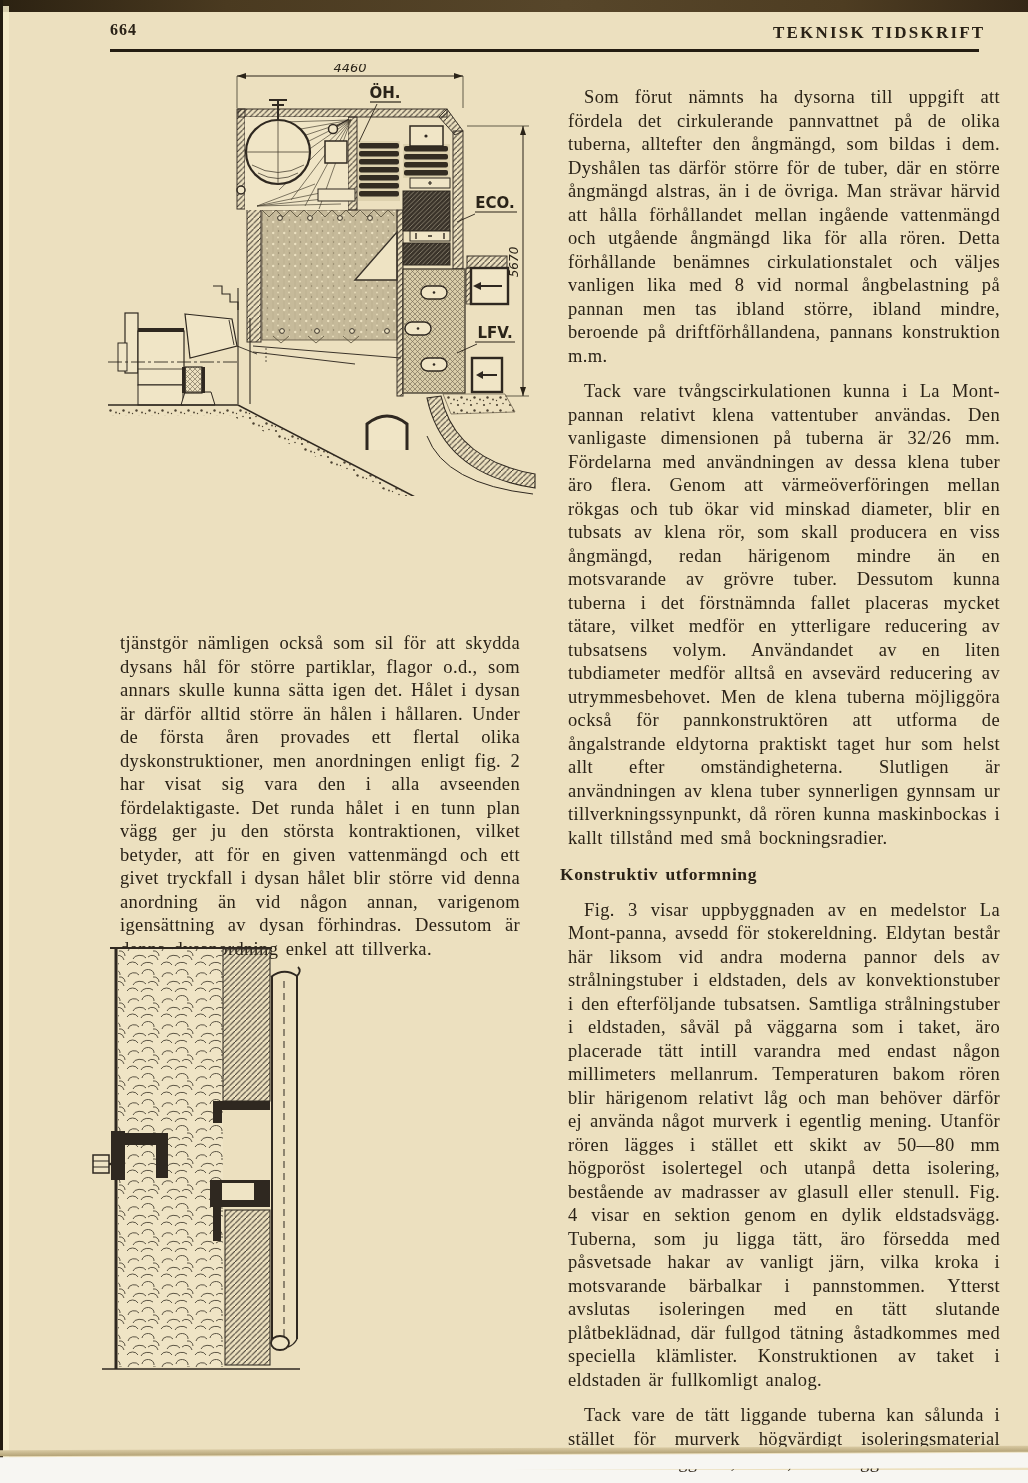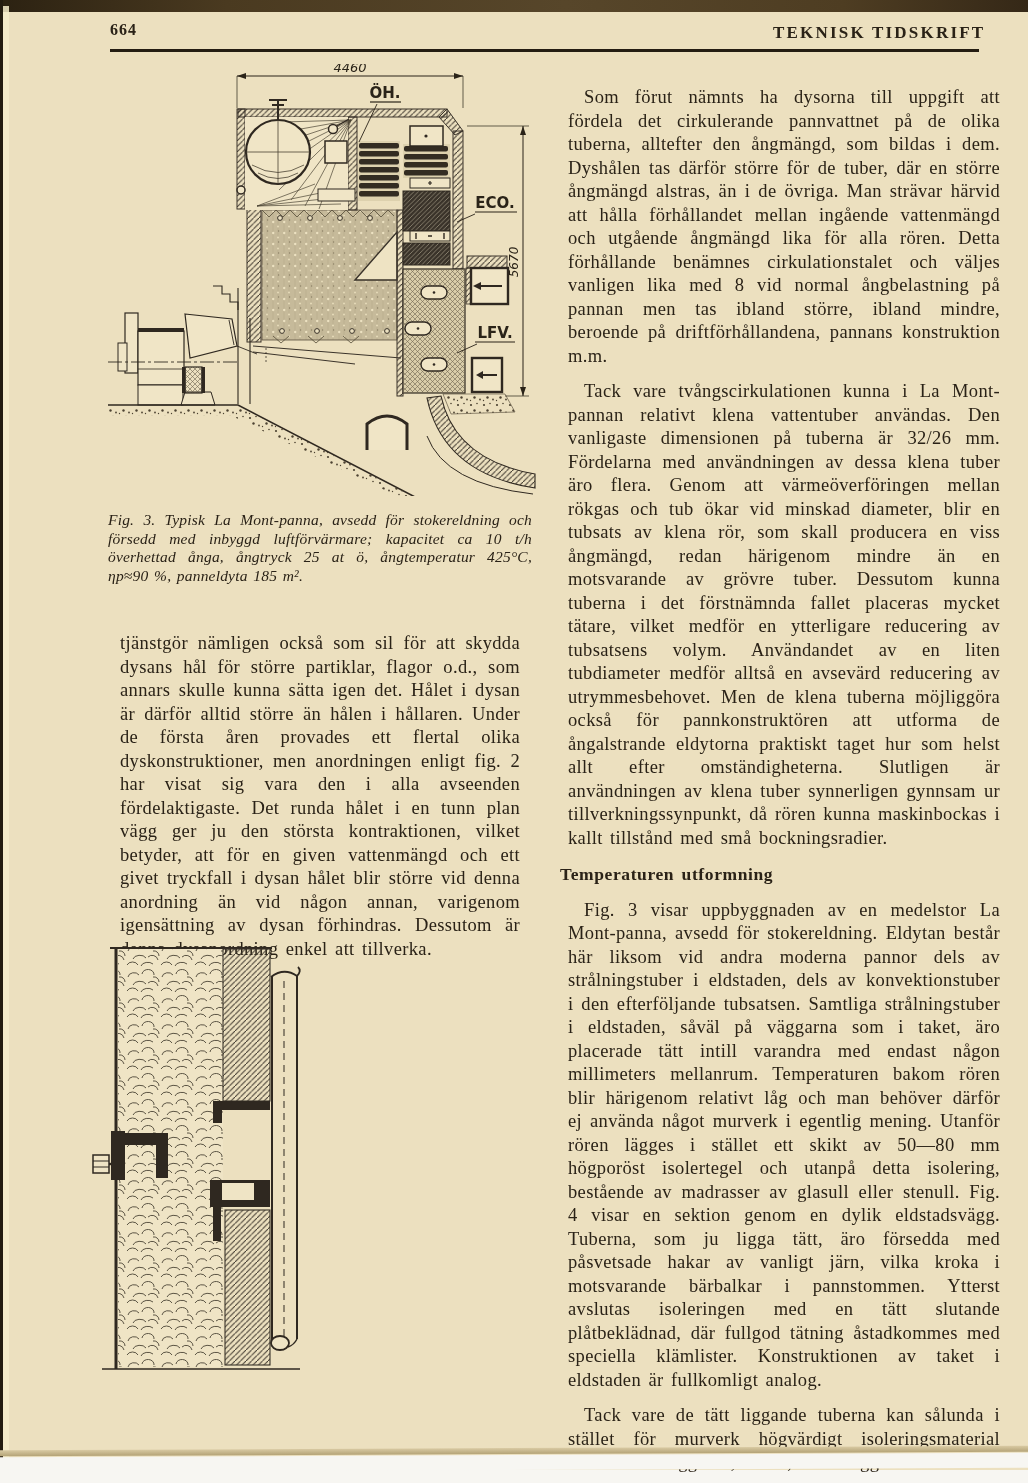--- a/index.html
+++ b/index.html
@@ -272,21 +272,20 @@
         <text x="390" y="144" text-anchor="middle" font-size="15" class="dwg-label">ECO.</text>
         <path d="M370,148 H412" stroke="#2a2318" stroke-width="1.2"></path>
         <path d="M370,150 L352,158" stroke="#2a2318" stroke-width="0.9" fill="none"></path>
         <text x="390" y="274" text-anchor="middle" font-size="15" class="dwg-label">LFV.</text>
         <path d="M370,278 H410" stroke="#2a2318" stroke-width="1.2"></path>
         <path d="M372,280 L352,289" stroke="#2a2318" stroke-width="0.9" fill="none"></path>
       </g>
     </svg>
   </div>
 
-  <div class="fig3-caption fig-caption">Fig. 3. Typisk La Mont-panna, avsedd för stokereldning och försedd med inbyggd luftförvärmare; kapacitet ca 10 t/h överhettad ånga, ångtryck 25 at ö, ångtemperatur 425°C, ηp≈90 %, panneldyta 185 m².</div>
 
   <div class="left-col-para body-text">
     <p class="no-indent">tjänstgör nämligen också som sil för att skydda dysans hål för större partiklar, flagor o.d., som annars skulle kunna sätta igen det. Hålet i dysan är därför alltid större än hålen i hållaren. Under de första åren provades ett flertal olika dyskonstruktioner, men anordningen enligt fig. 2 har visat sig vara den i alla avseenden fördelaktigaste. Det runda hålet i en tunn plan vägg ger ju den största kontraktionen, vilket betyder, att för en given vattenmängd och ett givet tryckfall i dysan hålet blir större vid denna anordning än vid någon annan, varigenom igensättning av dysan förhindras. Dessutom är denna dysanordning enkel att tillverka.</p>
   </div>
 
   <div class="fig4-box">
     <svg width="216" height="432" viewBox="0 0 216 432">
       <g>
         <rect x="26" y="5" width="105" height="419" fill="#efe4c5"></rect>
         <rect x="26" y="5" width="105" height="419" fill="url(#wool)"></rect>
@@ -325,20 +324,20 @@
 
         <path d="M10,426 H208" stroke="#2f2820" stroke-width="1.5"></path>
       </g>
     </svg>
   </div>
 
 
   <div class="right-col body-text">
     <p>Som förut nämnts ha dysorna till uppgift att fördela det cirkulerande pannvattnet på de olika tuberna, alltefter den ångmängd, som bildas i dem. Dyshålen tas därför större för de tuber, där en större ångmängd alstras, än i de övriga. Man strävar härvid att hålla förhållandet mellan ingående vattenmängd och utgående ångmängd lika för alla rören. Detta förhållande benämnes cirkulationstalet och väljes vanligen lika med 8 vid normal ångbelastning på pannan men tas ibland större, ibland mindre, beroende på driftförhållandena, pannans konstruktion m.m.</p>
     <p>Tack vare tvångscirkulationen kunna i La Mont-pannan relativt klena vattentuber användas. Den vanligaste dimensionen på tuberna är 32/26 mm. Fördelarna med användningen av dessa klena tuber äro flera. Genom att värmeöverföringen mellan rökgas och tub ökar vid minskad diameter, blir en tubsats av klena rör, som skall producera en viss ångmängd, redan härigenom mindre än en motsvarande av grövre tuber. Dessutom kunna tuberna i det förstnämnda fallet placeras mycket tätare, vilket medför en ytterligare reducering av tubsatsens volym. Användandet av en liten tubdiameter medför alltså en avsevärd reducering av utrymmesbehovet. Men de klena tuberna möjliggöra också för pannkonstruktören att utforma de ångalstrande eldytorna praktiskt taget hur som helst allt efter omständigheterna. Slutligen är användningen av klena tuber synnerligen gynnsam ur tillverkningssynpunkt, då rören kunna maskinbockas i kallt tillstånd med små bockningsradier.</p>
-    <div class="section-heading">Temperaturen utformning</div>
+    <div class="section-heading">Konstruktiv utformning</div>
     <p>Fig. 3 visar uppbyggnaden av en medelstor La Mont-panna, avsedd för stokereldning. Eldytan består här liksom vid andra moderna pannor dels av strålningstuber i eldstaden, dels av konvektionstuber i den efterföljande tubsatsen. Samtliga strålningstuber i eldstaden, såväl på väggarna som i taket, äro placerade tätt intill varandra med endast någon millimeters mellanrum. Temperaturen bakom rören blir härigenom relativt låg och man behöver därför ej använda något murverk i egentlig mening. Utanför rören lägges i stället ett skikt av 50—80 mm högporöst isolertegel och utanpå detta isolering, bestående av madrasser av glasull eller stenull. Fig. 4 visar en sektion genom en dylik eldstadsvägg. Tuberna, som ju ligga tätt, äro försedda med påsvetsade hakar av vanligt järn, vilka kroka i motsvarande bärbalkar i pannstommen. Ytterst avslutas isoleringen med en tätt slutande plåtbeklädnad, där fullgod tätning åstadkommes med speciella klämlister. Konstruktionen av taket i eldstaden är fullkomligt analog.</p>
     <p>Tack vare de tätt liggande tuberna kan sålunda i stället för murverk högvärdigt isoleringsmaterial användas i väggarna, vilket, trots väggarnas re-</p>
   </div>
 
   <div class="paper-bottom-edge"></div>
   <div class="scan-strip"></div>
 </div>
 
 </body></html>

